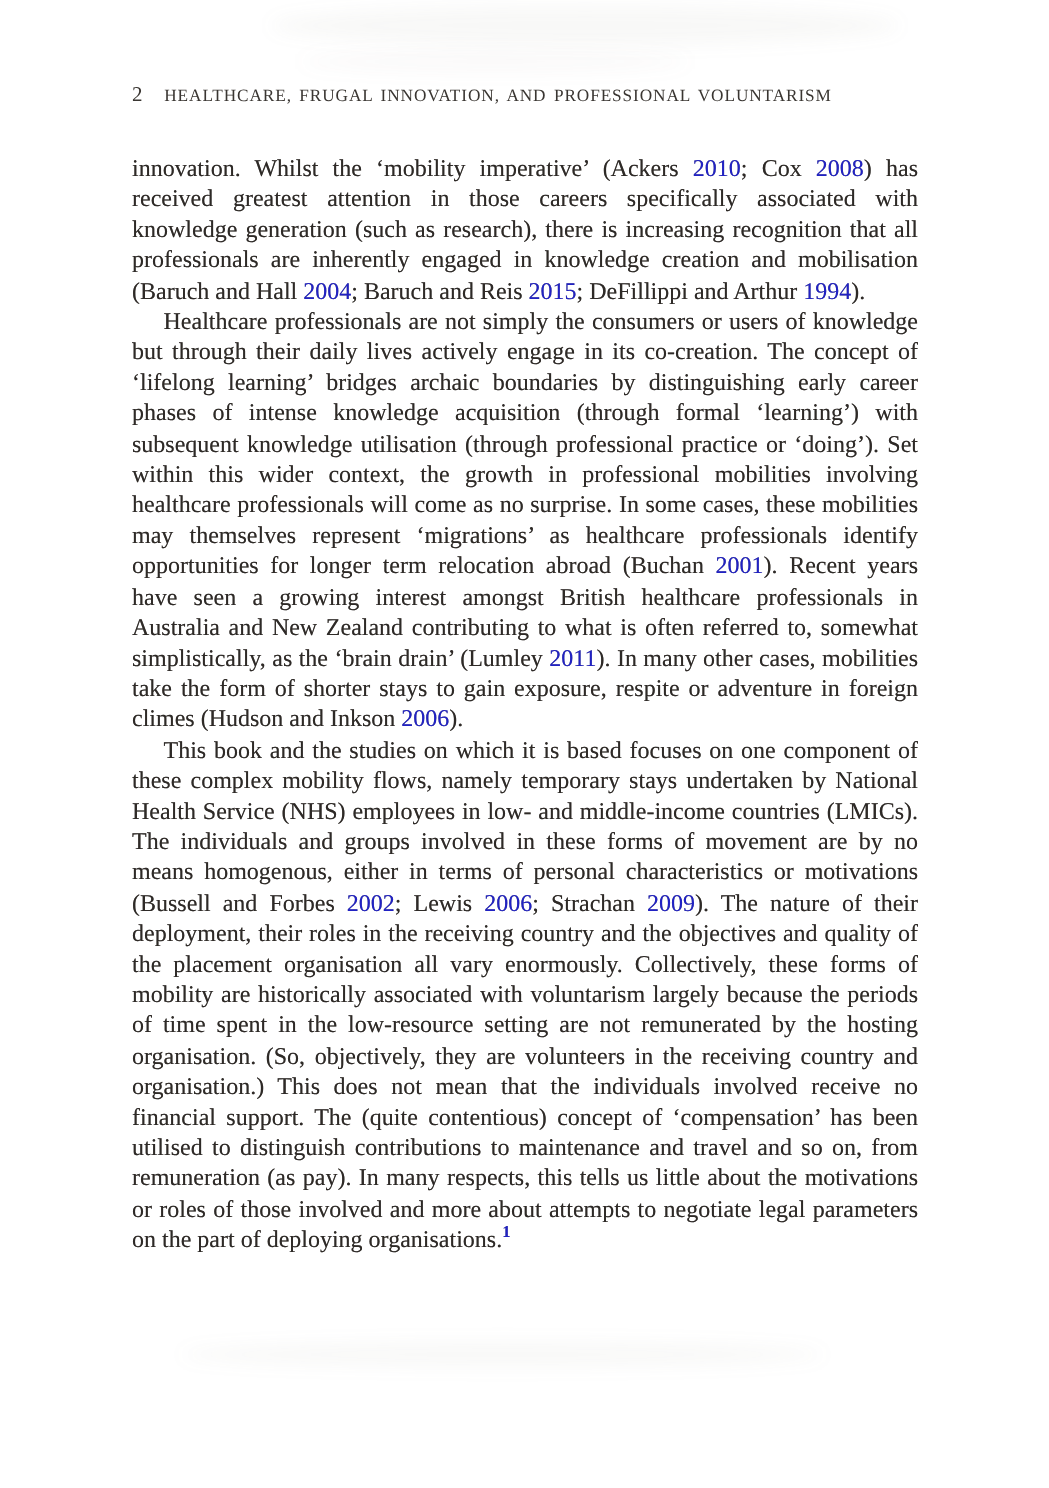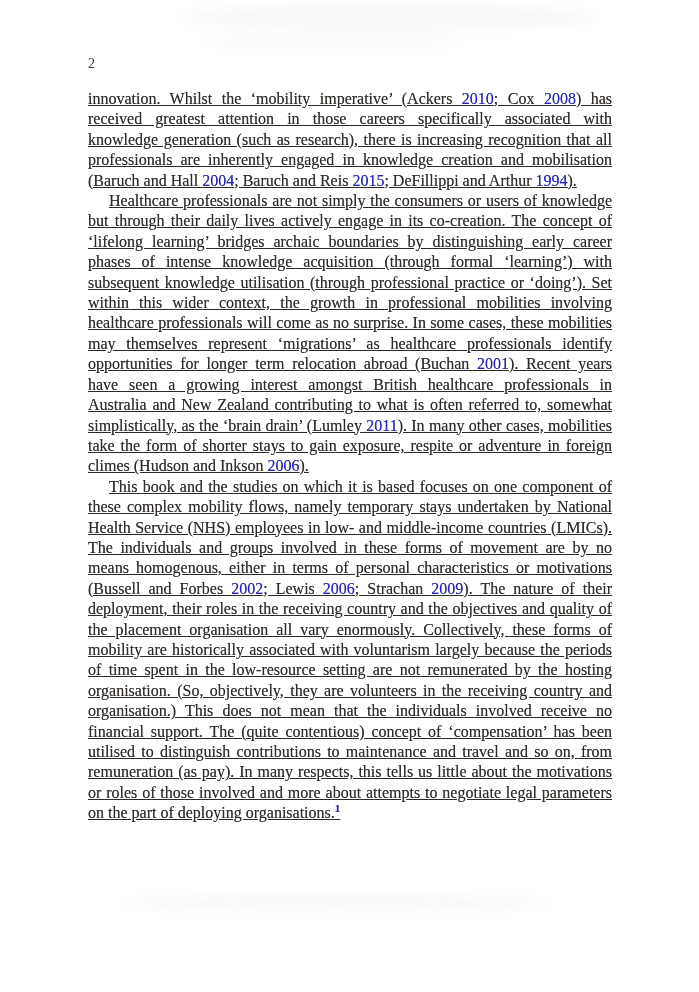--- a/index.html
+++ b/index.html
@@ -42,29 +42,28 @@
   }
   .running-head-text {
     font-size: 11.5px;
     letter-spacing: 0.6px;
     word-spacing: 1.5px;
   }
 
   .page-body {
     position: absolute;
     left: 88px;
-    top: 89px;
+    top: 103px;
     width: 524px;
     font-size: 16px;
     line-height: 20.4px;
     text-align: justify;
     hyphens: auto;
     -webkit-hyphens: auto;
     text-shadow: 0 0 0.4px rgba(46,42,39,0.55);
-    text-decoration: underline;
   }
   .para { margin: 0; }
   .para.indent { text-indent: 21px; }
 
   a.cite {
     color: var(--link-color, #2122c4);
     text-decoration: none;
   }
   sup.fn {
     font-size: 11px;
@@ -76,20 +75,21 @@
 </head>
 <body>
 
 <div class="scan-page" style="color: rgb(46, 42, 39); background: rgb(255, 255, 255);">
   <div class="scan-artifact a1"></div>
   <div class="scan-artifact a2"></div>
   <div class="scan-artifact a3"></div>
 
   <div class="running-header">
     <span class="page-number">2</span>
+    <span class="running-head-text">HEALTHCARE, FRUGAL INNOVATION, AND PROFESSIONAL VOLUNTARISM</span>
   </div>
 
   <div class="page-body">
       <p class="para">innovation. Whilst the ‘mobility imperative’ (Ackers <a class="cite" href="#">2010</a>; Cox <a class="cite" href="#">2008</a>) has received greatest attention in those careers specifically associated with knowledge generation (such as research), there is increasing recognition that all professionals are inherently engaged in knowledge creation and mobilisation (Baruch and Hall <a class="cite" href="#">2004</a>; Baruch and Reis <a class="cite" href="#">2015</a>; DeFillippi and Arthur <a class="cite" href="#">1994</a>).</p>
       <p class="para indent">Healthcare professionals are not simply the consumers or users of knowledge but through their daily lives actively engage in its co-creation. The concept of ‘lifelong learning’ bridges archaic boundaries by distinguishing early career phases of intense knowledge acquisition (through formal ‘learning’) with subsequent knowledge utilisation (through professional practice or ‘doing’). Set within this wider context, the growth in professional mobilities involving healthcare professionals will come as no surprise. In some cases, these mobilities may themselves represent ‘migrations’ as healthcare professionals identify opportunities for longer term relocation abroad (Buchan <a class="cite" href="#">2001</a>). Recent years have seen a growing interest amongst British healthcare professionals in Australia and New Zealand contributing to what is often referred to, somewhat simplistically, as the ‘brain drain’ (Lumley <a class="cite" href="#">2011</a>). In many other cases, mobilities take the form of shorter stays to gain exposure, respite or adventure in foreign climes (Hudson and Inkson <a class="cite" href="#">2006</a>).</p>
       <p class="para indent">This book and the studies on which it is based focuses on one component of these complex mobility flows, namely temporary stays undertaken by National Health Service (NHS) employees in low- and middle-income countries (LMICs). The individuals and groups involved in these forms of movement are by no means homogenous, either in terms of personal characteristics or motivations (Bussell and Forbes <a class="cite" href="#">2002</a>; Lewis <a class="cite" href="#">2006</a>; Strachan <a class="cite" href="#">2009</a>). The nature of their deployment, their roles in the receiving country and the objectives and quality of the placement organisation all vary enormously. Collectively, these forms of mobility are historically associated with voluntarism largely because the periods of time spent in the low-resource setting are not remunerated by the hosting organisation. (So, objectively, they are volunteers in the receiving country and organisation.) This does not mean that the individuals involved receive no financial support. The (quite contentious) concept of ‘compensation’ has been utilised to distinguish contributions to maintenance and travel and so on, from remuneration (as pay). In many respects, this tells us little about the motivations or roles of those involved and more about attempts to negotiate legal parameters on the part of deploying organisations.<sup class="fn"><a class="cite" href="#">1</a></sup></p>
     </div>
 </div>
 
 </body></html>

